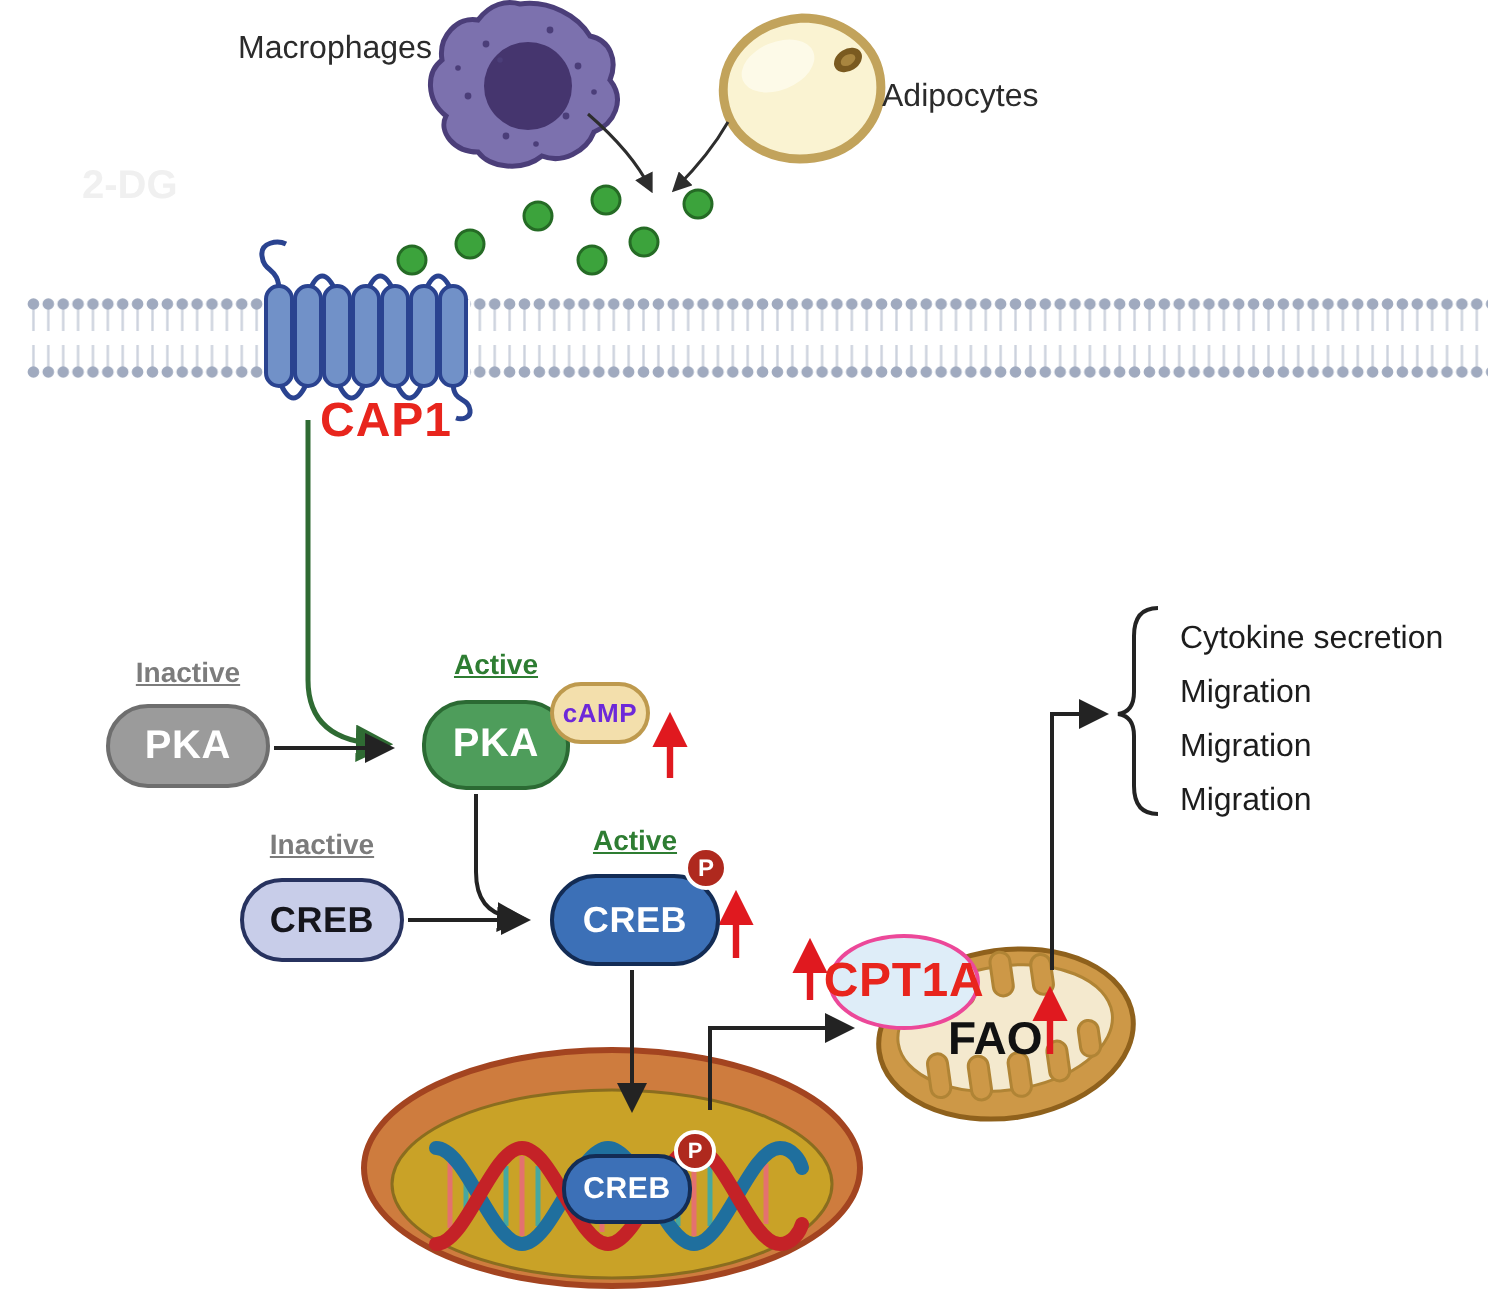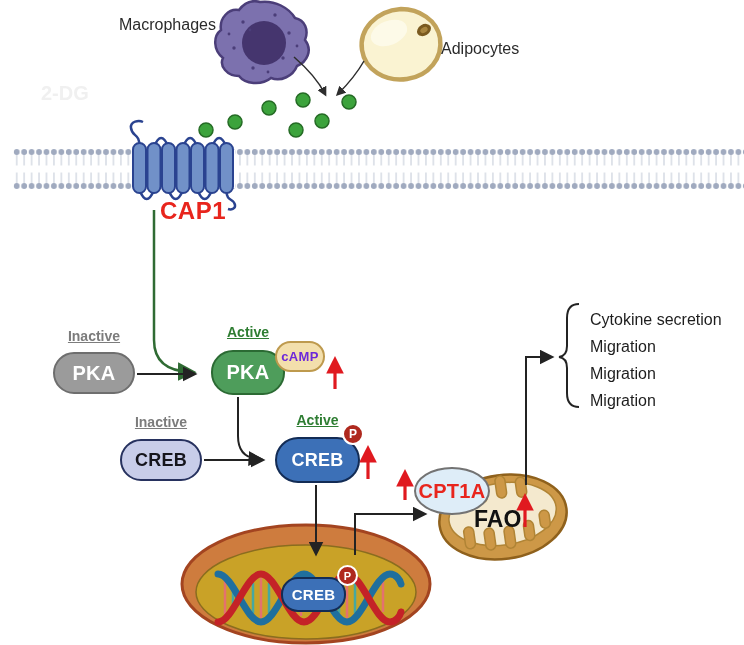--- a/index.html
+++ b/index.html
@@ -178,21 +178,21 @@
 <div class="state" style="left:107px;top:414px;width:82px;color:#7c7c7c;">Inactive</div>
 <div class="pill" style="left:107px;top:439px;width:82px;height:42px;border-radius:21px;background:#c8cde9;border:2.5px solid #27325f;color:#15151c;font-size:18px;">CREB</div>
 
 <div class="state" style="left:262px;top:412px;width:85px;color:#2e7d32;">Active</div>
 <div class="pill" style="left:262px;top:437px;width:85px;height:46px;border-radius:23px;background:#3c70b7;border:2.5px solid #132c55;color:#fff;font-size:18px;">CREB</div>
 <div class="pbadge" style="left:329px;top:423px;width:22px;height:22px;font-size:12px;">P</div>
 
 <div class="pill" style="left:268px;top:577px;width:65px;height:35px;border-radius:17px;background:#3c70b7;border:2px solid #132c55;color:#fff;font-size:15px;">CREB</div>
 <div class="pbadge" style="left:324px;top:565px;width:21px;height:21px;font-size:11px;">P</div>
 
-<div class="pill" style="left:401px;top:467px;width:76px;height:48px;border-radius:50%;background:#deedf8;border:2px solid #737373;color:#e8251d;font-size:20px;">CPT1A</div>
+<div class="pill" style="left:401px;top:467px;width:76px;height:48px;border-radius:50%;background:#deedf8;border:2px solid #ec4899;color:#e8251d;font-size:24px;">CPT1A</div>
 <div class="lbl" style="left:461px;top:506px;font-size:23px;font-weight:800;color:#111;">FAO</div>
 
 <div class="out" style="top:311px;">Cytokine secretion</div>
 <div class="out" style="top:338px;">Migration</div>
 <div class="out" style="top:365px;">Migration</div>
 <div class="out" style="top:392px;">Migration</div>
 
 </div>
 
 </body></html>

